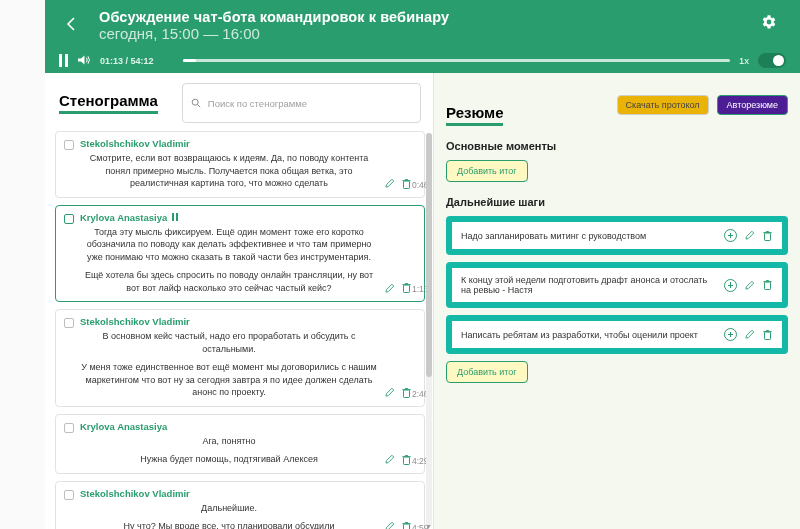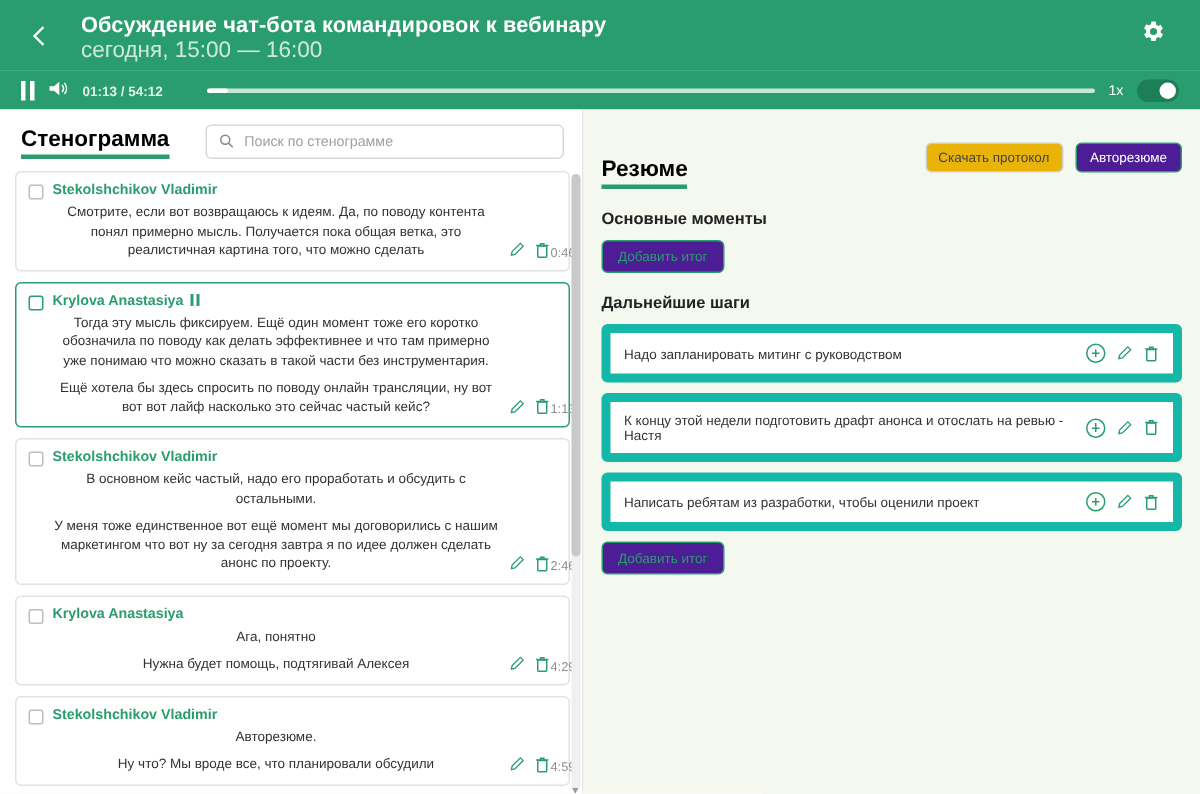--- a/index.html
+++ b/index.html
@@ -7,20 +7,21 @@
     margin: 0; padding: 0;
     width: 800px; height: 529px;
     font-family: "Liberation Sans", sans-serif;
     background: #ffffff;
     overflow: hidden;
   }
   .app {
     width: 800px; height: 529px;
     display: flex; flex-direction: column;
     background: #fafafa;
+    padding-left: 45px;
   }
 
   
   .header {
     background: #2a9d6e;
     height: 47px;
     display: flex;
     align-items: center;
     padding: 0 14px 0 0;
     flex: 0 0 auto;
@@ -96,21 +97,21 @@
   }
   .section-title {
     font-size: 15px; font-weight: bold; color: #000000;
     position: relative; padding-bottom: 5px;
   }
   .section-title:after {
     content:""; position:absolute; left:0; bottom:0; width: 100%; height:3px;
     background: #2a9d6e;
   }
   .search-box {
-    flex: 1; height: 23px; border: 1px solid #d8d8d8; border-radius: 4px;
+    flex: 1; height: 40px; border: 1px solid #d8d8d8; border-radius: 4px;
     display: flex; align-items: center; gap: 5px; padding: 0 8px;
     background: #fff; margin-left: 14px;
   }
   .search-box input {
     border: none; outline: none; font-size: 9.5px; color: #555;
     width: 100%; background: transparent;
     font-family: "Liberation Sans", sans-serif;
   }
   .search-box input::placeholder { color: #a0a0a0; }
 
@@ -179,21 +180,21 @@
   }
   .btn-green {
     border: 1px solid #2a9d6e; background: #4c1d95; color: #fff;
     font-size: 9px; border-radius: 4px; padding: 4px 9px; cursor: pointer;
     font-family: "Liberation Sans", sans-serif; white-space: nowrap;
   }
   .sub-head {
     font-size: 11px; font-weight: bold; color: #222; margin: 14px 0 8px 0;
   }
   .btn-add {
-    border: 1px solid #2a9d6e; background: #4c1d95; color: #2a9d6e;
+    border: 1px solid #2a9d6e; background: #fef9c3; color: #2a9d6e;
     font-size: 9px; border-radius: 4px; padding: 5px 10px; cursor: pointer;
     font-family: "Liberation Sans", sans-serif;
   }
   .step-row {
     background: #fff; border: 6px solid #14b8a6; border-radius: 4px;
     display: flex; align-items: center; gap: 9px;
     padding: 7px 9px; margin-bottom: 7px;
   }
   .step-text { flex: 1; font-size: 9px; color: #333; }
   .step-actions { display: flex; align-items: center; gap: 7px; }
@@ -369,21 +370,21 @@
                 </div>
                 <div class="msg-time">4:29</div>
               </div>
             </div>
             <div class="msg">
               <div class="chk"></div>
               <div class="msg-main">
                 <div class="msg-name">
                   <span>Stekolshchikov Vladimir</span>
                 </div>
-                <div class="msg-text">Авторезюме.</div>
+                <div class="msg-text">Дальнейшие.</div>
                 <div class="msg-text">Ну что? Мы вроде все, что планировали обсудили</div>
               </div>
               <div class="msg-side">
                 <div class="msg-actions">
                   <span class="icon-btn"><svg width="11" height="11" viewBox="0 0 16 16">
                       <path d="M11.5 1.8l2.7 2.7-8 8-3.4.7.7-3.4z" fill="none" stroke="#2a9d6e" stroke-width="1.3"></path>
                     </svg></span>
                   <span class="icon-btn"><svg width="11" height="12" viewBox="0 0 14 16">
                       <rect x="3" y="4" width="8" height="10" rx="1" fill="none" stroke="#2a9d6e" stroke-width="1.3"></rect>
                       <line x1="1.5" y1="3.5" x2="12.5" y2="3.5" stroke="#2a9d6e" stroke-width="1.3"></line>

